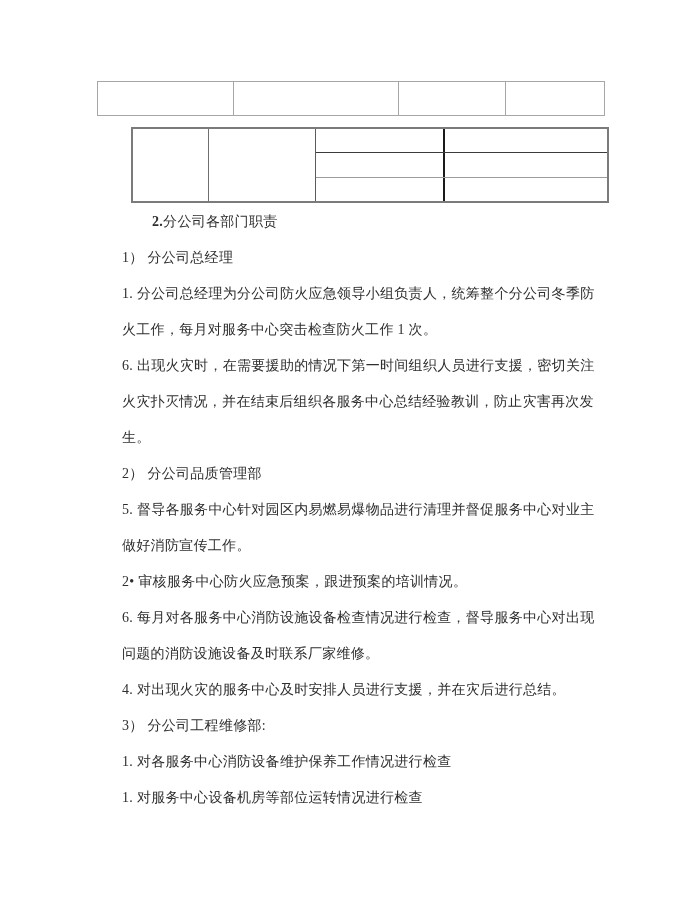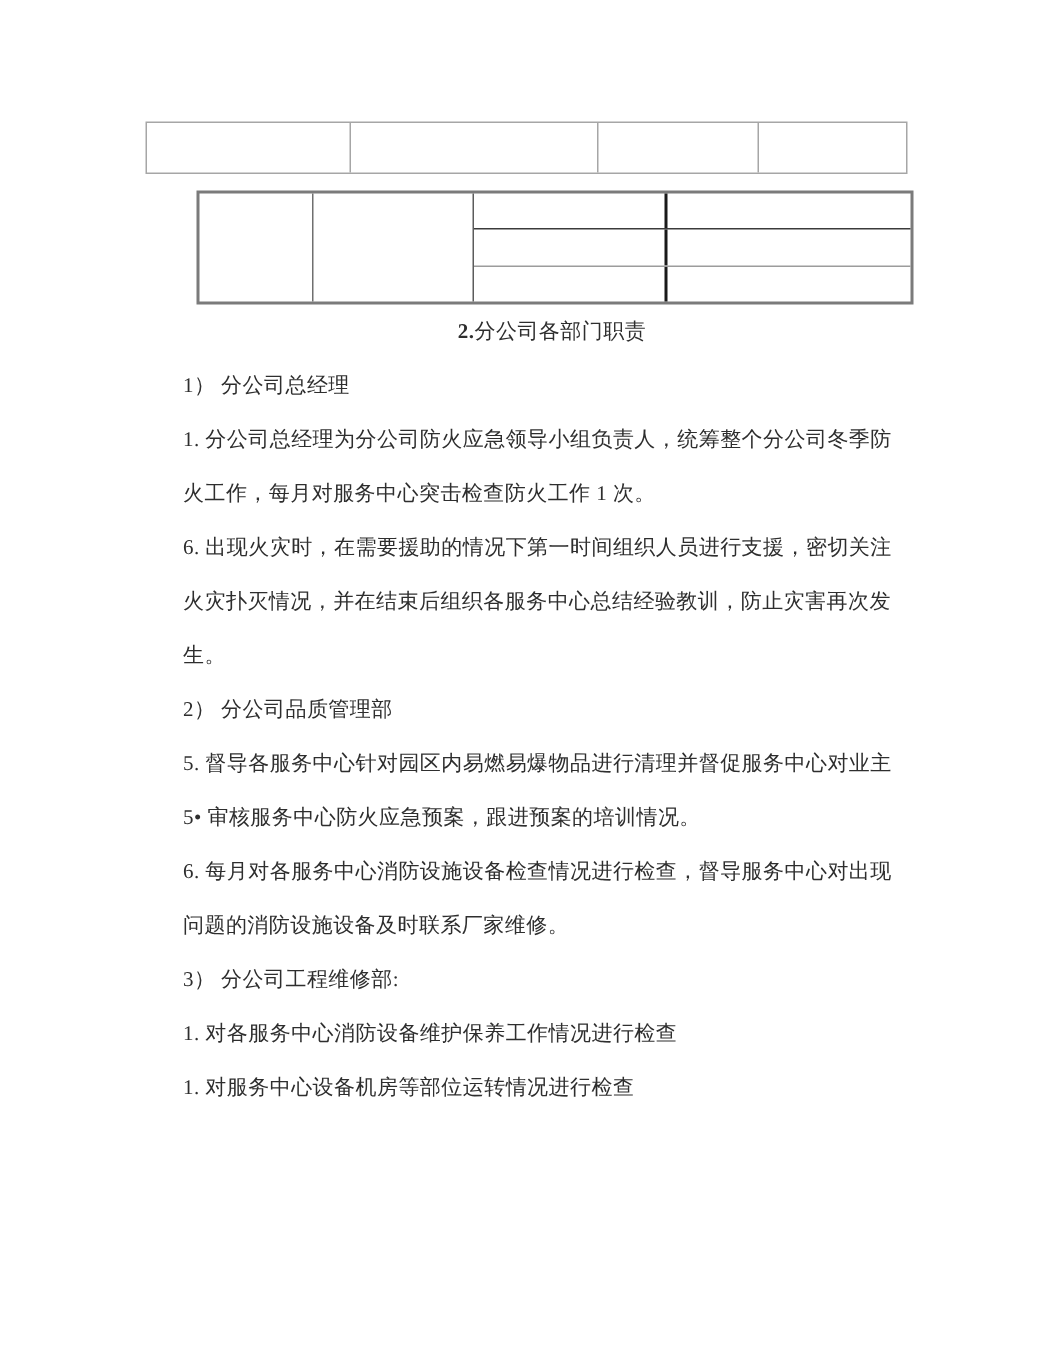--- a/index.html
+++ b/index.html
@@ -38,21 +38,21 @@
   .t2-row.divider-light { border-top:1px solid #9c9c9c; }
   .t2-c3 { width:129px; box-sizing:border-box; border-right:2px solid #1a1a1a; }
   .t2-c4 { flex:1; }
 
   
   .textblock {
     position:absolute; left:122px; top:204px; width:462px;
     font-size:14px; color:#2e2e2e; letter-spacing:0.3px;
   }
   .line { height:36px; line-height:36px; white-space:nowrap; }
-  .line.heading { margin-left:30px;text-align:center; }
+  .line.heading { margin-left:30px; }
   .line .num { font-weight:bold; }
 </style>
 </head>
 <body>
 
 <div class="page">
 
   <div class="t1">
     <div class="t1-cell c1"></div>
     <div class="t1-cell c2"></div>
@@ -82,21 +82,23 @@
   <div class="textblock" id="text-block">
       <div class="line heading"><span class="num">2.</span>分公司各部门职责</div>
       <div class="line subheading">1）  分公司总经理</div>
       <div class="line body">1. 分公司总经理为分公司防火应急领导小组负责人，统筹整个分公司冬季防</div>
       <div class="line body">火工作，每月对服务中心突击检查防火工作 1 次。</div>
       <div class="line body">6. 出现火灾时，在需要援助的情况下第一时间组织人员进行支援，密切关注</div>
       <div class="line body">火灾扑灭情况，并在结束后组织各服务中心总结经验教训，防止灾害再次发</div>
       <div class="line body">生。</div>
       <div class="line subheading">2）  分公司品质管理部</div>
       <div class="line body">5. 督导各服务中心针对园区内易燃易爆物品进行清理并督促服务中心对业主</div>
-      <div class="line body">5• 审核服务中心防火应急预案，跟进预案的培训情况。</div>
+      <div class="line body">做好消防宣传工作。</div>
+      <div class="line body">2• 审核服务中心防火应急预案，跟进预案的培训情况。</div>
       <div class="line body">6. 每月对各服务中心消防设施设备检查情况进行检查，督导服务中心对出现</div>
       <div class="line body">问题的消防设施设备及时联系厂家维修。</div>
+      <div class="line body">4. 对出现火灾的服务中心及时安排人员进行支援，并在灾后进行总结。</div>
       <div class="line subheading">3）  分公司工程维修部:</div>
       <div class="line body">1. 对各服务中心消防设备维护保养工作情况进行检查</div>
       <div class="line body">1. 对服务中心设备机房等部位运转情况进行检查</div>
     </div>
 
 </div>
 
 </body></html>

